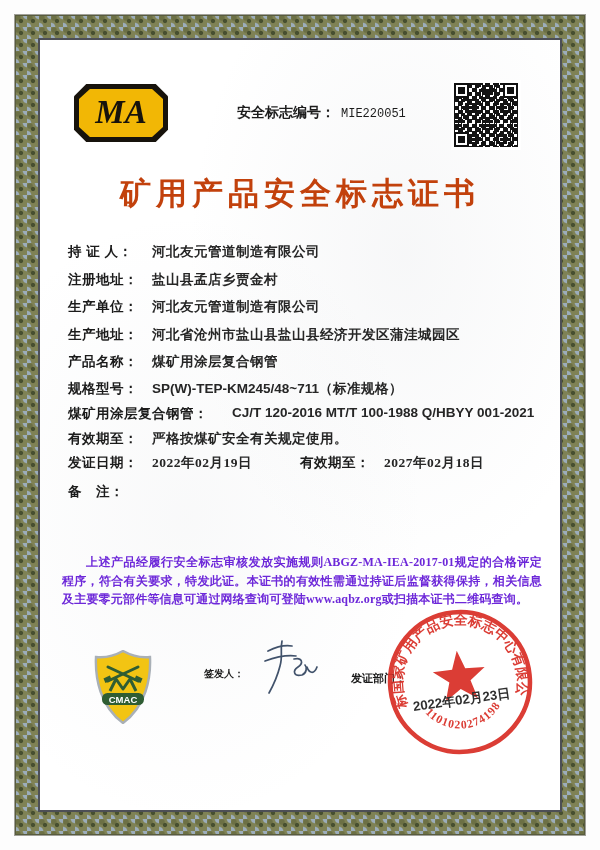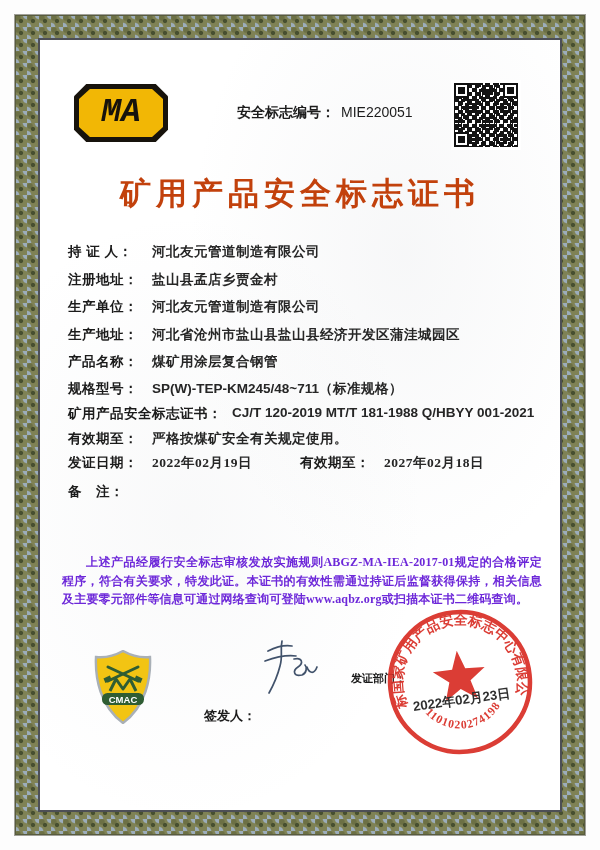--- a/index.html
+++ b/index.html
@@ -19,26 +19,26 @@
   .sheet{position:absolute;inset:38px;border:2px solid #4d4f56;background:
       radial-gradient(ellipse at 70% 28%, rgba(175,180,188,.10), transparent 42%),
       radial-gradient(ellipse at 28% 62%, rgba(175,180,188,.08), transparent 45%),
       #ffffff;}
   
   .ma-badge{position:absolute;left:74px;top:84px;width:94px;height:58px;background:#17130c;
     clip-path:polygon(13% 0,87% 0,100% 21%,100% 79%,87% 100%,13% 100%,0 79%,0 21%);}
   .ma-badge-inner{position:absolute;inset:5px;background:#f2b705;
     clip-path:polygon(13% 0,87% 0,100% 21%,100% 79%,87% 100%,13% 100%,0 79%,0 21%);
     display:flex;align-items:center;justify-content:center;}
-  .ma-text{font-family:Liberation Mono, monospace;font-style:italic;font-weight:900;
+  .ma-text{font-family:Liberation Serif, serif;font-style:italic;font-weight:900;
     font-size:33px;color:#17130c;letter-spacing:0px;transform:translateY(-1px);text-align:center;}
   
   .cert-no-line{position:absolute;left:237px;top:104px;font-size:14px;color:#1c1c1c;white-space:nowrap;}
   .cert-no-line .lab{font-weight:700;}
-  .cert-no-line .val{font-family:Liberation Sans, sans-serif;font-weight:400;font-size:14px;margin-left:6px;}
+  .cert-no-line .val{font-family:Liberation Mono, monospace;font-weight:400;font-size:12px;margin-left:6px;}
   .qr{position:absolute;left:454px;top:83px;width:64px;height:64px;background:
       repeating-conic-gradient(#141414 0% 25%, transparent 0% 50%) 0px 0px/9px 9px,
       repeating-conic-gradient(#141414 0% 25%, transparent 0% 50%) 4px 2px/7px 7px,#fff;
       outline:3px solid #fff;}
   .finder{position:absolute;width:15px;height:15px;border:2.5px solid #111;background:#fff;box-sizing:border-box;}
   .finder::after{content:"";position:absolute;inset:2px;background:#111;}
   .f-tl{left:0;top:0}.f-tr{right:0;top:0}.f-bl{left:0;bottom:0}
   
   .title{position:absolute;left:0;right:0;top:173px;text-align:center;
     font-family:"Liberation Serif",serif;font-weight:900;font-size:31px;color:#c2410c;
@@ -51,21 +51,21 @@
   .latin{font-family:"Liberation Sans",sans-serif;font-weight:700;letter-spacing:0;}
   .v232{left:232px;}
   .lab2{left:300px;}
   .val2{left:384px;}
   
   .paragraph{position:absolute;left:62px;top:553px;width:480px;
     font-family:"Liberation Serif",serif;font-weight:700;font-size:12px;color:#6d28d9;
     line-height:1.55;text-indent:2em;text-align:justify;letter-spacing:.2px;}
   
   .cmac{position:absolute;left:94px;top:650px;width:58px;height:74px;}
-  .signer-label{position:absolute;left:204px;top:667px;font-size:13px;font-weight:700;color:#1b1b1b;margin-top:40px;}
+  .signer-label{position:absolute;left:204px;top:667px;font-size:10px;font-weight:700;color:#1b1b1b;}
   .signature{position:absolute;left:256px;top:636px;width:64px;height:64px;}
   .issuer-label{position:absolute;left:351px;top:671px;font-size:11px;font-weight:700;color:#1b1b1b;}
   .stamp{position:absolute;left:384px;top:606px;width:152px;height:152px;
     transform:rotate(-6deg);opacity:.93;z-index:5;}
 </style>
 </head>
 <body>
 
 <div id="page">
   <div class="frame-band"></div>
@@ -107,22 +107,22 @@
   </div>
   <div class="row" style="top:353px">
     <span class="flabel">产品名称：</span>
     <span class="fvalue">煤矿用涂层复合钢管</span>
   </div>
   <div class="row" style="top:380px">
     <span class="flabel">规格型号：</span>
     <span class="fvalue"><span class="latin">SP(W)-TEP-KM245/48~711</span><span>（标准规格）</span></span>
   </div>
   <div class="row" style="top:405px">
-    <span class="flabel">矿用产品安全标志证书：</span>
-    <span class="fvalue latin v232">CJ/T 120-2019 MT/T 181-1988 Q/HBYY 001-2021</span>
+    <span class="flabel">煤矿用涂层复合钢管：</span>
+    <span class="fvalue latin v232">CJ/T 120-2016 MT/T 100-1988 Q/HBYY 001-2021</span>
   </div>
   <div class="row" style="top:430px">
     <span class="flabel">有效期至：</span>
     <span class="fvalue">严格按煤矿安全有关规定使用。</span>
   </div>
   <div class="row" style="top:454px">
     <span class="flabel">发证日期：</span>
     <span class="fvalue">2022年02月19日</span>
     <span class="flabel lab2">有效期至：</span>
     <span class="fvalue val2">2027年02月18日</span>

